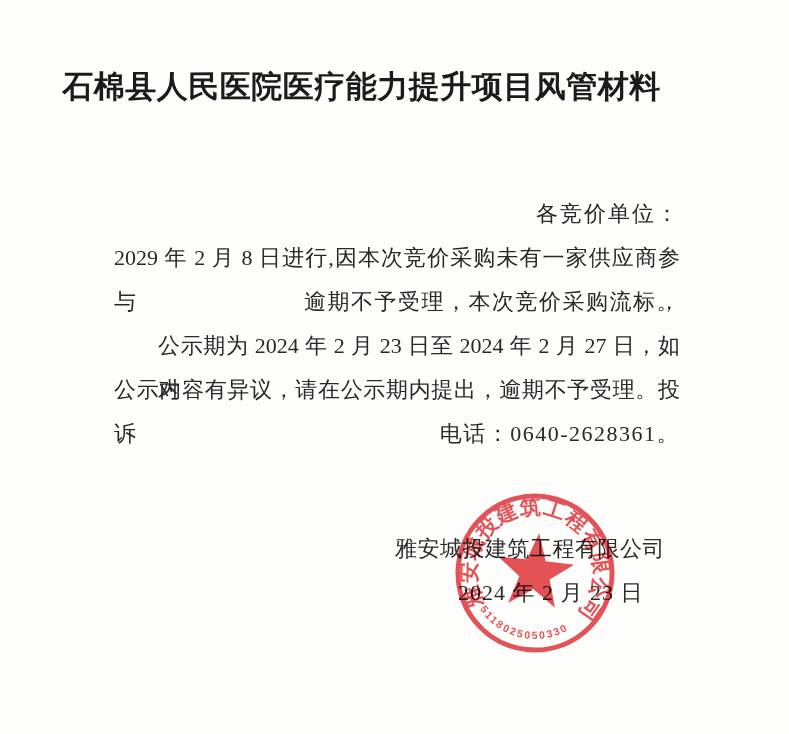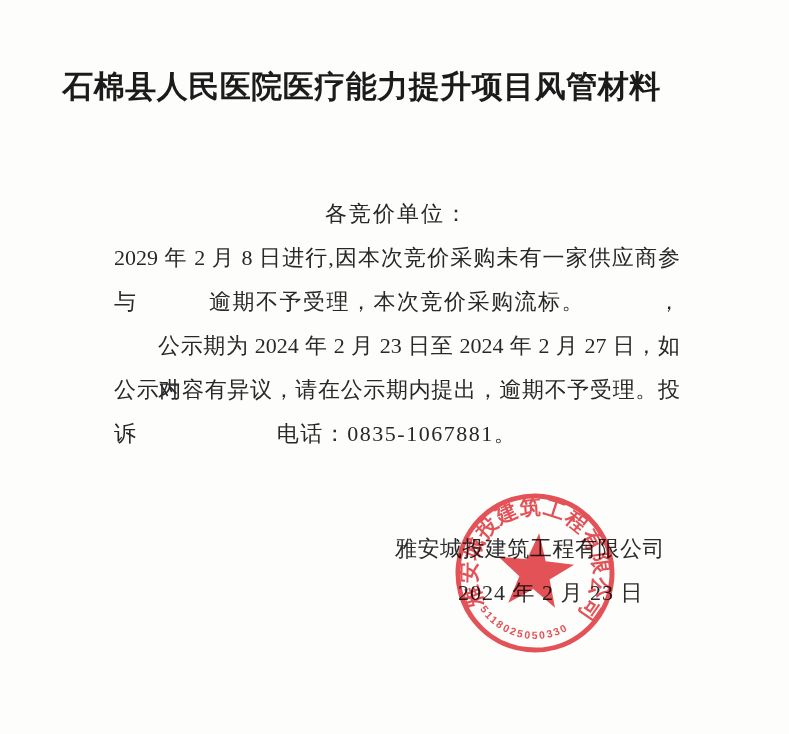--- a/index.html
+++ b/index.html
@@ -32,21 +32,21 @@
     left: 114px; top: 192px;
     width: 566px;
     font-size: 22px;
     line-height: 44px;
     color: #282828;
   }
   .line {
     display: block;
     height: 44px;
     letter-spacing: 1.5px;
-    text-align: center;
+    text-align: right;
   }
   .line.j {
     text-align: justify;
     text-align-last: justify;
     letter-spacing: 0;
   }
   .line.indent { padding-left: 44px; }
   .salutation { letter-spacing: 2px; }
   .sig-company {
     position: absolute;
@@ -84,21 +84,21 @@
   <div class="doc-title">
     <span class="t-line">石棉县人民医院医疗能力提升项目风管材料</span>
   </div>
 
   <div class="body-text">
     <span class="line salutation">各竞价单位：</span>
     <span class="line j">2029 年 2 月 8 日进行,因本次竞价采购未有一家供应商参与，</span>
     <span class="line">逾期不予受理，本次竞价采购流标。</span>
     <span class="line j indent">公示期为 2024 年 2 月 23 日至 2024 年 2 月 27 日，如对</span>
     <span class="line j">公示内容有异议，请在公示期内提出，逾期不予受理。投诉</span>
-    <span class="line">电话：0835-1067881。</span>
+    <span class="line">电话：0640-2628361。</span>
   </div>
 
   <div class="sig-company">雅安城投建筑工程有限公司</div>
   <div class="sig-date">2024 年 2 月 23 日</div>
 
   <svg class="stamp" viewBox="0 0 204 204" xmlns="http://www.w3.org/2000/svg">
     <defs>
       <path id="arcNamePath" d="M 60.3 143.7 A 59 59 0 1 1 143.7 143.7" fill="none"></path>
       <path id="arcNumPath" d="M 40 124.6 A 66 66 0 0 0 164 124.6" fill="none"></path>
     </defs>

